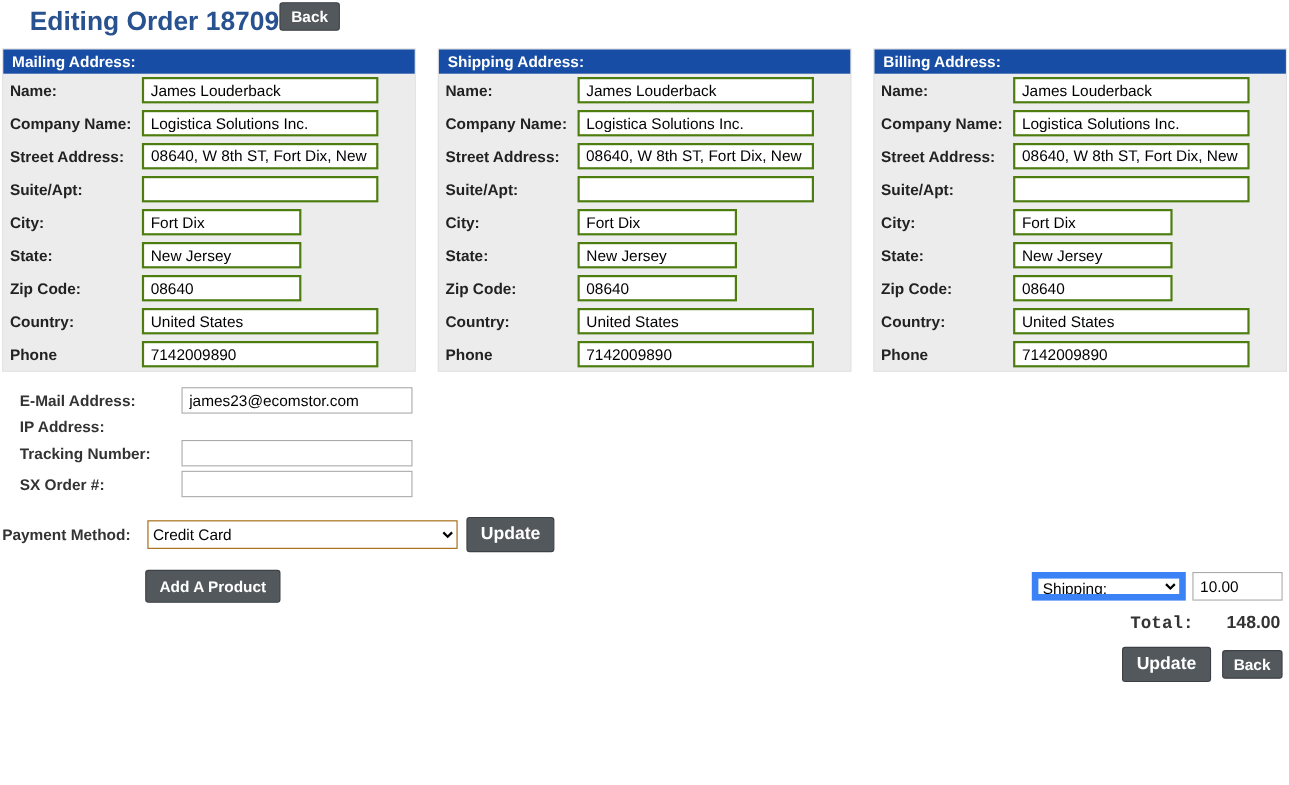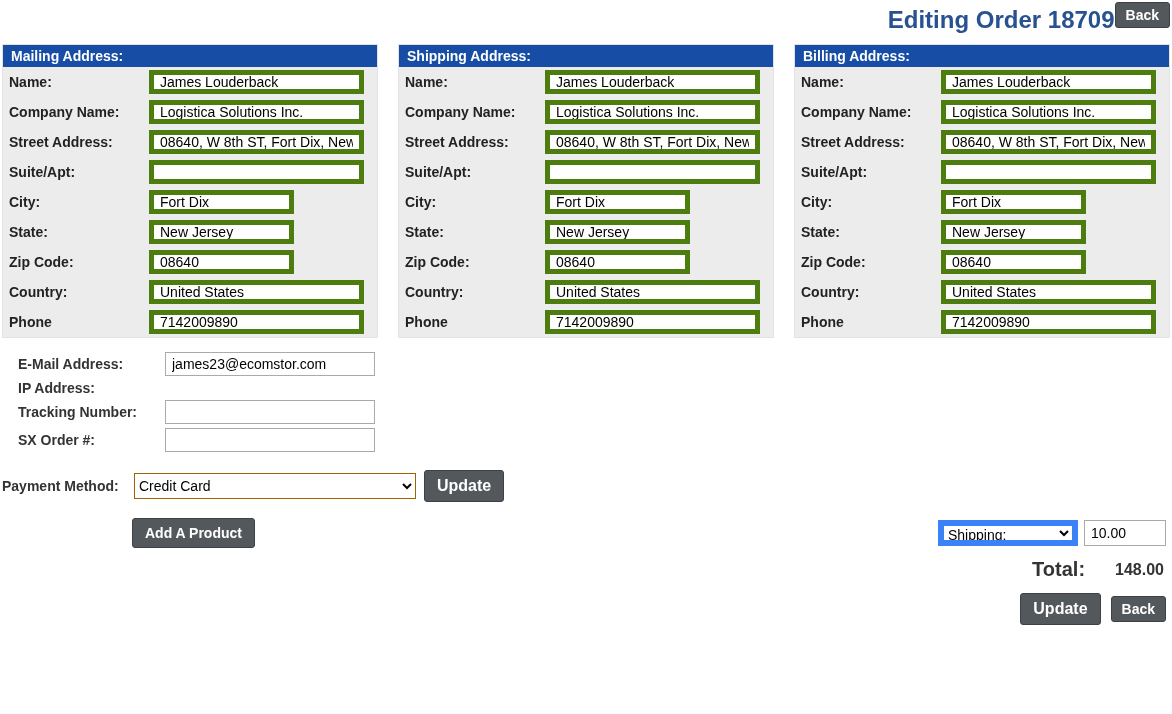--- a/index.html
+++ b/index.html
@@ -9,21 +9,21 @@
     font-size: 14px;
     color: #333;
     background: #fff;
     width: 1172px;
   }
   .page {
     padding: 2px 2px 10px 2px;
   }
   .top-row {
     display: flex;
-    justify-content: flex-end;
+    justify-content: flex-start;
     align-items: flex-start;
     margin-left: 23px;
   }
   .title {
     color: #285190;
     font-weight: 700;
     font-size: 24px;
     margin: 4px 0 10px 2px;
   }
   .btn-dark {
@@ -61,28 +61,28 @@
     font-weight: 700;
     padding: 3px 8px;
     font-size: 14px;
   }
   .field-row {
     display: flex;
     align-items: center;
     padding: 3px 6px;
   }
   .field-label {
-    width: 140px;
+    width: 120px;
     font-weight: 700;
     font-size: 14px;
     color: #222;
   }
   .field-input {
     height: 24px;
-    border: 5px solid #4d7c0f;
+    border: 2px solid #4d7c0f;
     padding: 2px 6px;
     font-size: 14px;
     background: #fff;
   }
   .w-wide { width: 215px; }
   .w-narrow { width: 145px; }
   .below-section {
     margin: 8px 0 0 0;
   }
   .below-row {
@@ -157,21 +157,22 @@
   }
   .total-row {
     display: flex;
     justify-content: flex-end;
     align-items: center;
     padding: 6px 6px 12px 0;
     gap: 30px;
   }
   .total-label {
     font-weight: 700;
-    font-size: 20px;
+    font-size: 16px;
+    font-family: Liberation Mono, monospace;
   }
   .total-value {
     font-weight: 700;
     font-size: 16px;
   }
   .footer-row {
     display: flex;
     justify-content: flex-end;
     align-items: center;
     gap: 10px;

